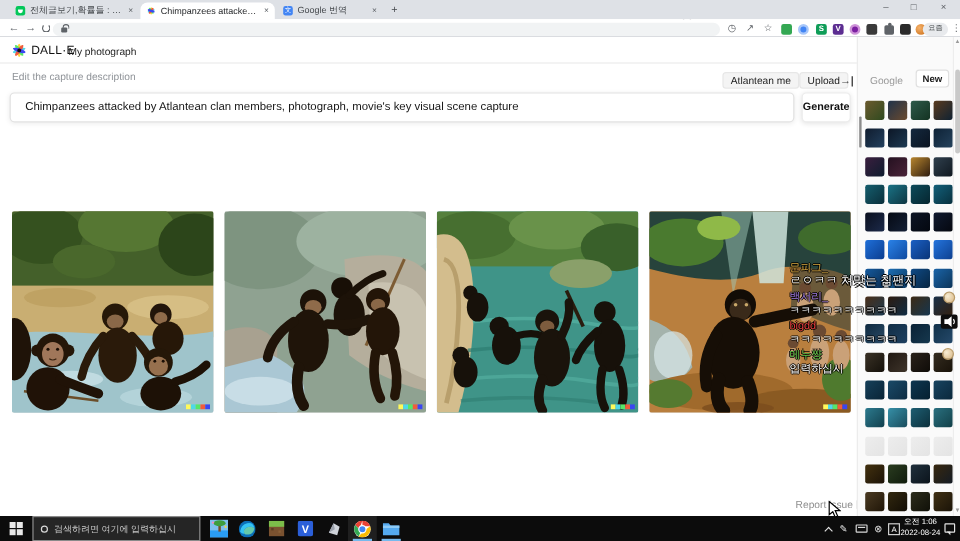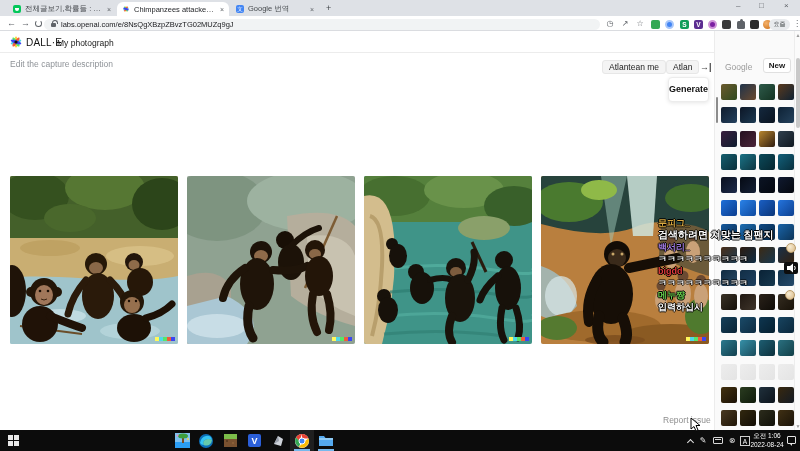--- a/index.html
+++ b/index.html
@@ -65,21 +65,21 @@
   .thumb{width:16px;height:16px;border-radius:2px}
   .sb-scrollhint{position:absolute;left:0.5px;top:66px;width:2px;height:26px;background:#8c8c8c;border-radius:1px}
 
   
   .scrollbar{position:absolute;left:794px;top:0;width:6px;height:399px;background:#fbfbfb;border-left:1px solid #ededed}
   .sb-thumb{position:absolute;left:1px;top:27px;width:4px;height:70px;background:#c9c9c9;border-radius:2px}
   .sb-arrow{position:absolute;left:0px;width:6px;font-size:5px;color:#9a9a9a;text-align:center}
 
   
   .chat{position:absolute;left:658px;top:217px;width:120px;z-index:50;pointer-events:none}
-  .chat div{font-size:9px;font-weight:bold;line-height:12px;white-space:nowrap;text-shadow:-1px 0 #000,0 1px #000,1px 0 #000,0 -1px #000}
+  .chat div{font-size:9px;font-weight:normal;line-height:12px;white-space:nowrap;text-shadow:-1px 0 #000,0 1px #000,1px 0 #000,0 -1px #000}
   .ovl-emoji{position:absolute;width:10px;height:10px;border-radius:50%;background:radial-gradient(circle at 35% 35%,#f7ecd2,#d8b684);border:1px solid #b99b68;z-index:51}
   .ovl-speaker{position:absolute;left:784px;top:262px;width:14px;height:12px;background:#0d0d0d;border-radius:2px;z-index:51}
   .ovl-speaker svg{display:block}
 
   
   .taskbar{position:absolute;left:0;top:430px;width:800px;height:21px;background:#0c0c0c}
   .startbtn{position:absolute;left:0;top:0;width:27px;height:21px;display:flex;align-items:center;justify-content:center}
   .winlogo{display:grid;grid-template-columns:5px 5px;grid-template-rows:5px 5px;gap:1px}
   .winlogo i{background:#e8e8e8}
   .tsearch{position:absolute;left:27px;top:0;width:140px;height:21px;background:#252525;border:1px solid #8a8a8a;display:flex;align-items:center;gap:5px;padding:0 6px}
@@ -134,21 +134,20 @@
     <span class="winctl" style="left:759px">□</span>
     <span class="winctl" style="left:784px">×</span>
   </div>
 
   <div class="toolbar">
     <span class="navbtn" style="left:7px">←</span>
     <span class="navbtn" style="left:21px">→</span>
     <span class="reload" style="left:35px"></span>
     <div class="urlpill">
       <span class="lock"></span>
-      <span class="url">labs.openai.com/e/8NsQgXBzpZBvzTG02MUZq9gJ</span>
     </div>
     <span class="tbicon" style="left:605px">◷</span>
     <span class="tbicon" style="left:620px">↗</span>
     <span class="tbicon" style="left:635px">☆</span>
     <span class="extq" style="left:651px;background:#34a853"></span>
     <span class="extc" style="left:665px;background:#4285f4;border:2px solid #a8c7fa"></span>
     <span class="extq s" style="left:680px;background:#0f9d58">S</span>
     <span class="extq v" style="left:694px;background:#5c2d91">V</span>
     <span class="extc" style="left:708px;background:#7b1fa2;border:2px solid #ce93d8"></span>
     <span class="extq" style="left:722px;background:#3a3a3a"></span>
@@ -172,22 +171,23 @@
         </g>
       </svg>
       <span class="brand">DALL·E</span>
       <span class="navlink">My photograph</span>
       <span class="ellipsis">···</span>
       <span class="avatar">T</span>
     </div>
 
     <span class="desc-label">Edit the capture description</span>
     <span class="chipbtn" style="left:602px">Atlantean me</span>
-    <span class="chipbtn" style="left:666px">Atlan</span>
+    <span class="chipbtn" style="left:666px">Upload</span>
     <span class="collapse-ic">→|</span>
+    <div class="prompt-input">Chimpanzees attacked by Atlantean clan members, photograph, movie's key visual scene capture</div>
     <div class="generate-btn">Generate</div>
 
     <div class="genimg" style="left:10px" aria-label="Chimpanzee group wading in zoo pool, photo style">
       <svg viewBox="0 0 168 168">
         <rect width="168" height="168" fill="#a9c9ce"></rect>
         <rect width="168" height="105" fill="#c9ae72"></rect>
         <rect width="168" height="62" fill="#44602a"></rect>
         <ellipse cx="25" cy="20" rx="34" ry="24" fill="#35511f"></ellipse>
         <ellipse cx="95" cy="12" rx="40" ry="22" fill="#567733"></ellipse>
         <ellipse cx="152" cy="28" rx="30" ry="26" fill="#2c451a"></ellipse>
@@ -433,21 +433,21 @@
 
     <div class="scrollbar">
       <span class="sb-arrow" style="top:1px">▲</span>
       <span class="sb-thumb"></span>
       <span class="sb-arrow" style="bottom:1px">▼</span>
     </div>
   </div>
 
   <div class="chat">
     <div style="color:#d9a941">문피그_</div>
-    <div style="color:#ffffff;font-size:10px">검색하려면 쳐맞는 침팬지</div>
+    <div style="color:#ffffff;font-size:10px">ㄹㅇㅋㅋ 쳐맞는 침팬지</div>
     <div style="color:#a07ae0">백서리_</div>
     <div style="color:#ffffff">ㅋㅋㅋㅋㅋㅋㅋㅋㅋㅋ</div>
     <div style="color:#e23c3c">bigdd</div>
     <div style="color:#ffffff">ㅋㅋㅋㅋㅋㅋㅋㅋㅋㅋ</div>
     <div style="color:#64c84b">메누쨩</div>
     <div style="color:#ffffff">입력하십시</div>
   </div>
   <span class="ovl-emoji" style="left:786px;top:243px"></span>
   <span class="ovl-speaker">
     <svg width="14" height="12" viewBox="0 0 14 12">
@@ -458,20 +458,24 @@
   <span class="ovl-emoji" style="left:785px;top:290px"></span>
 
   <div class="taskbar">
     <div class="startbtn">
       <span class="winlogo">
           <i></i>
           <i></i>
           <i></i>
           <i></i>
         </span>
+    </div>
+    <div class="tsearch">
+      <span class="mag"></span>
+      <span>검색하려면 여기에 입력하십시</span>
     </div>
 
     <div class="tbtn" style="left:170px">
       <svg width="15" height="15" viewBox="0 0 15 15">
           <rect width="15" height="15" fill="#7ec0ee"></rect>
           <rect y="9" width="15" height="6" fill="#2a9df4"></rect>
           <rect x="7" y="3" width="2" height="7" fill="#7a4a22"></rect>
           <ellipse cx="8" cy="3" rx="5" ry="2.5" fill="#3d9e3d"></ellipse>
           <circle cx="2.5" cy="2.5" r="1" fill="#f08cc0"></circle>
           <circle cx="13" cy="6" r="1" fill="#f0d44c"></circle>

